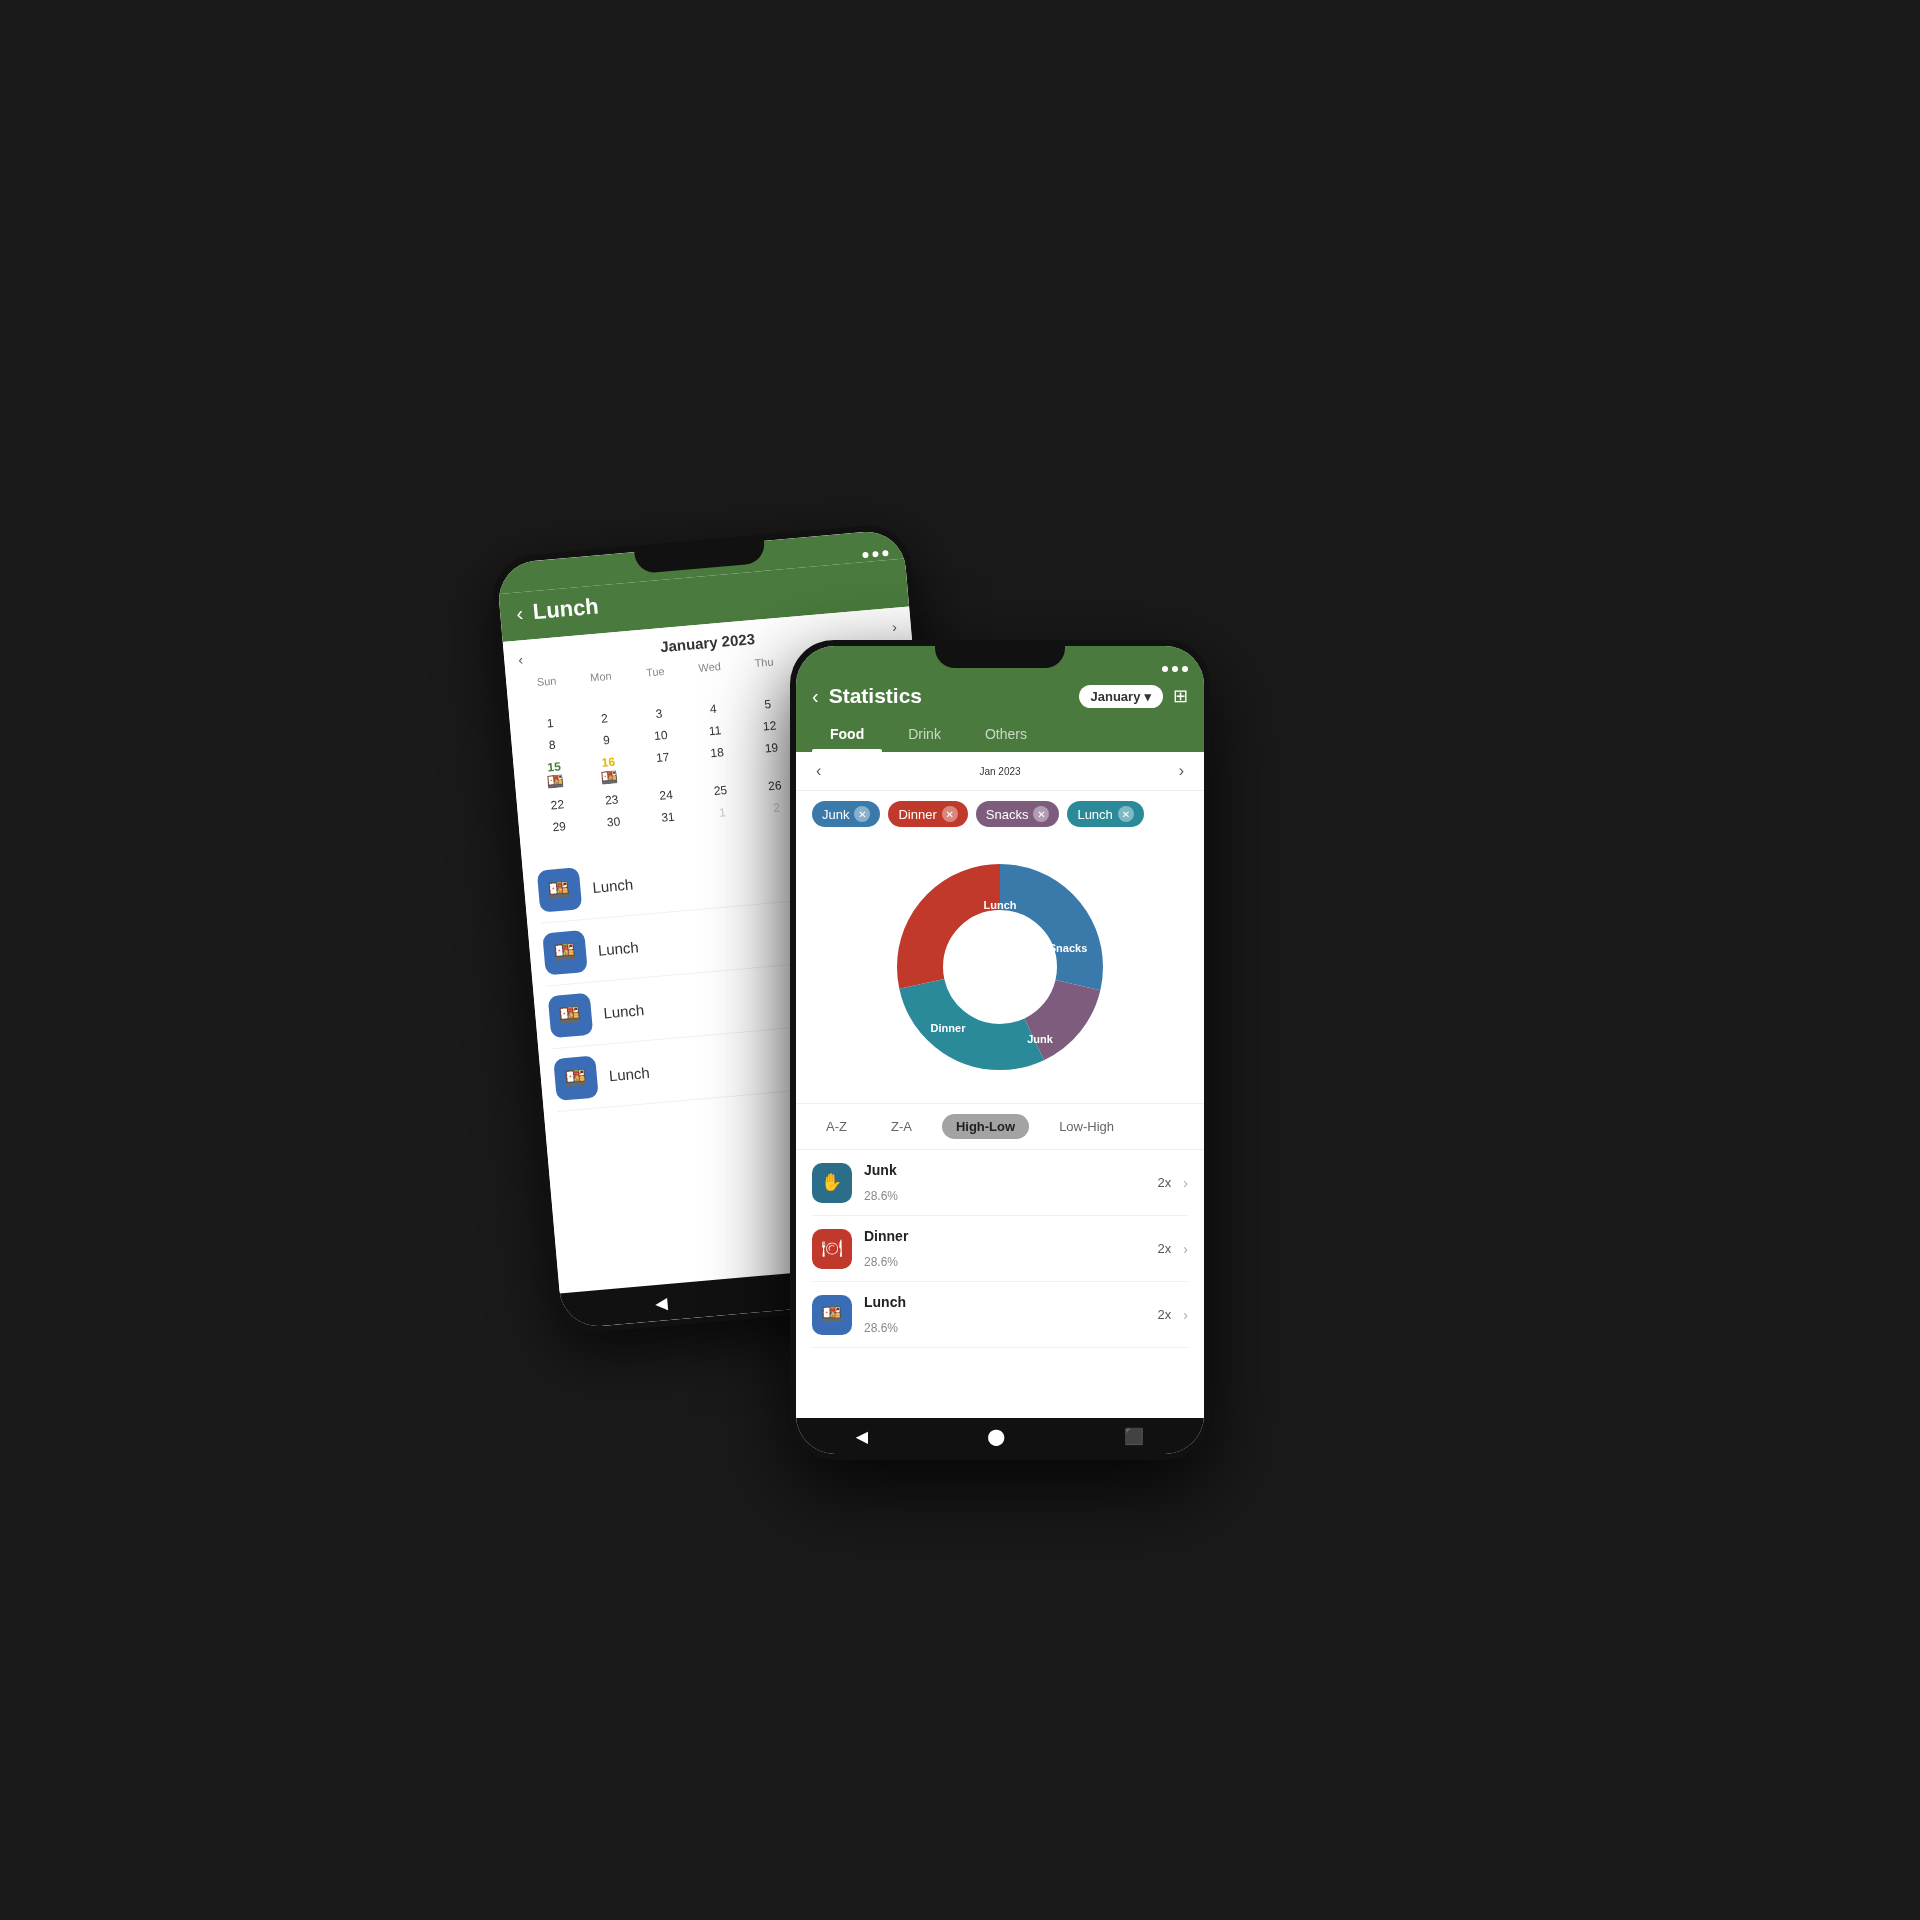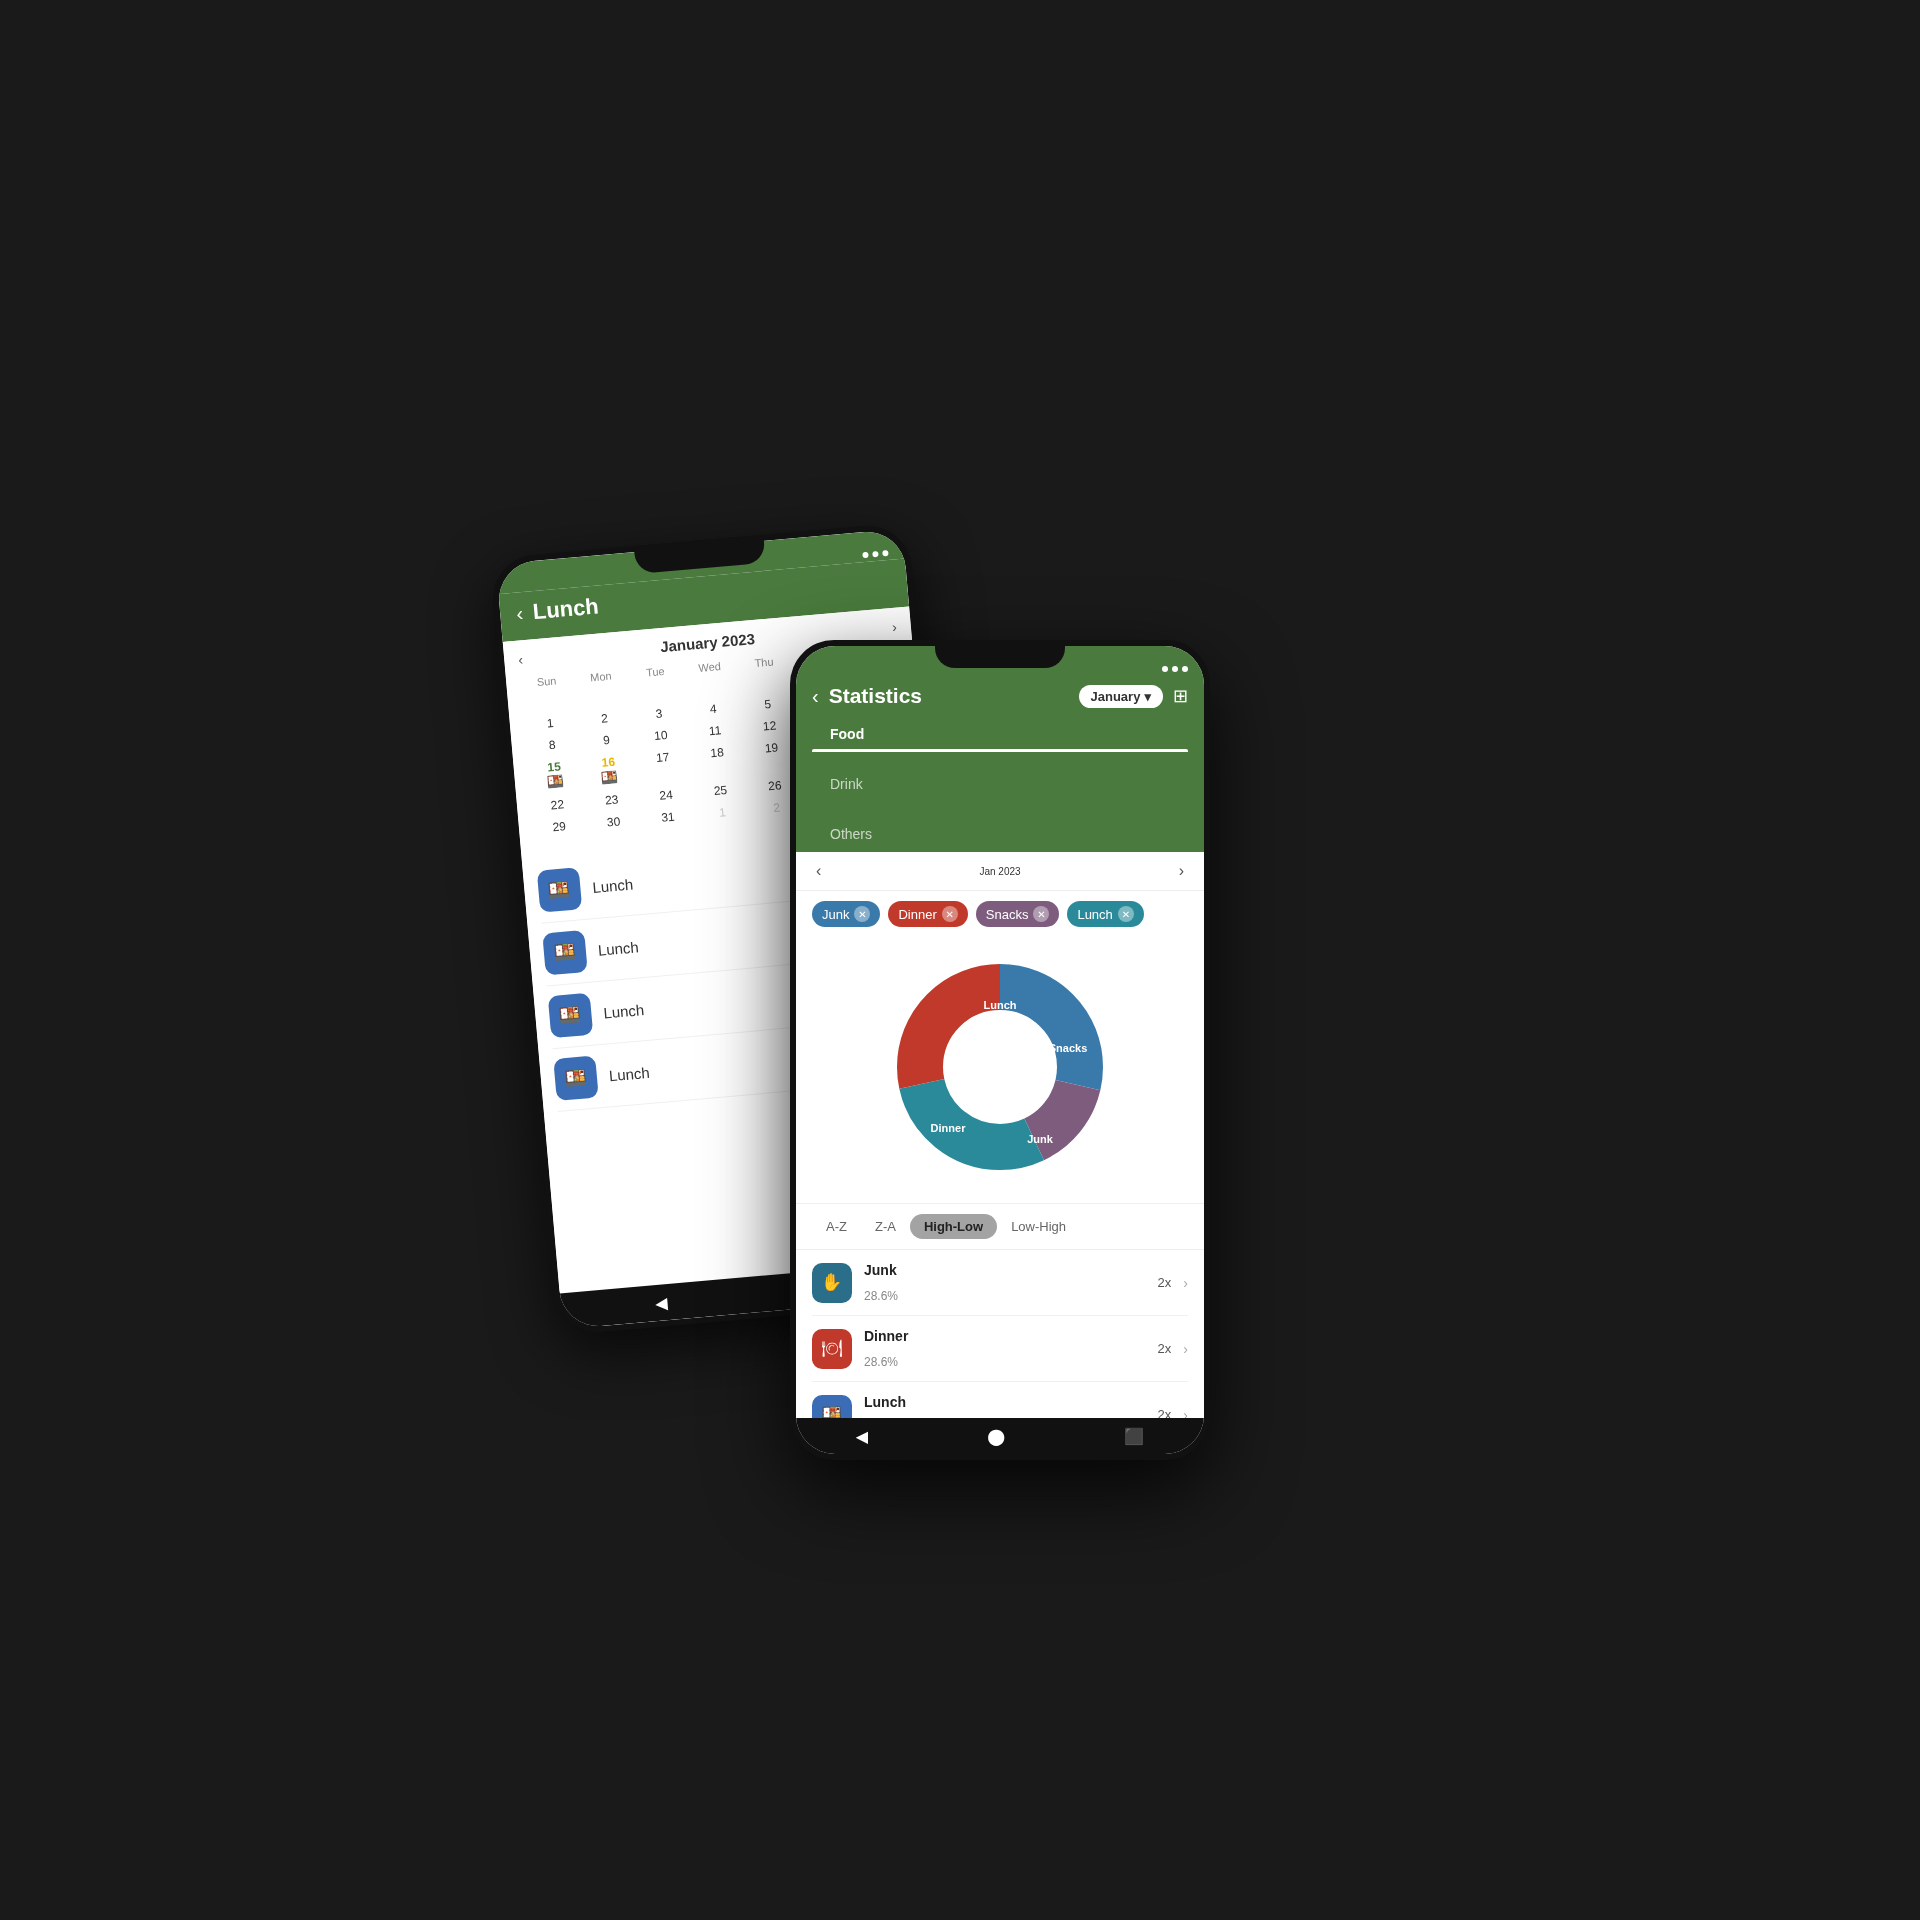--- a/index.html
+++ b/index.html
@@ -237,22 +237,21 @@
       gap: 4px;
       cursor: pointer;
     }
     .filter-icon {
       color: #fff;
       font-size: 18px;
       cursor: pointer;
     }
     .tabs-row {
       display: flex;
-      gap: 16px;
-      flex-direction: column;
+      gap: 8px;
     }
     .tab {
       color: rgba(255,255,255,0.7);
       font-size: 14px;
       padding: 8px 18px 10px;
       cursor: pointer;
       position: relative;
     }
     .tab.active {
       color: #fff;
@@ -327,21 +326,21 @@
     .chart-container {
       display: flex;
       justify-content: center;
       align-items: center;
       padding: 10px 0 16px;
     }
 
     
     .sort-row {
       display: flex;
-      gap: 0;
+      gap: 16px;
       padding: 10px 16px;
       border-top: 1px solid #eee;
       border-bottom: 1px solid #eee;
       align-items: center;
     }
     .sort-btn {
       padding: 5px 14px;
       font-size: 13px;
       color: #666;
       background: none;

